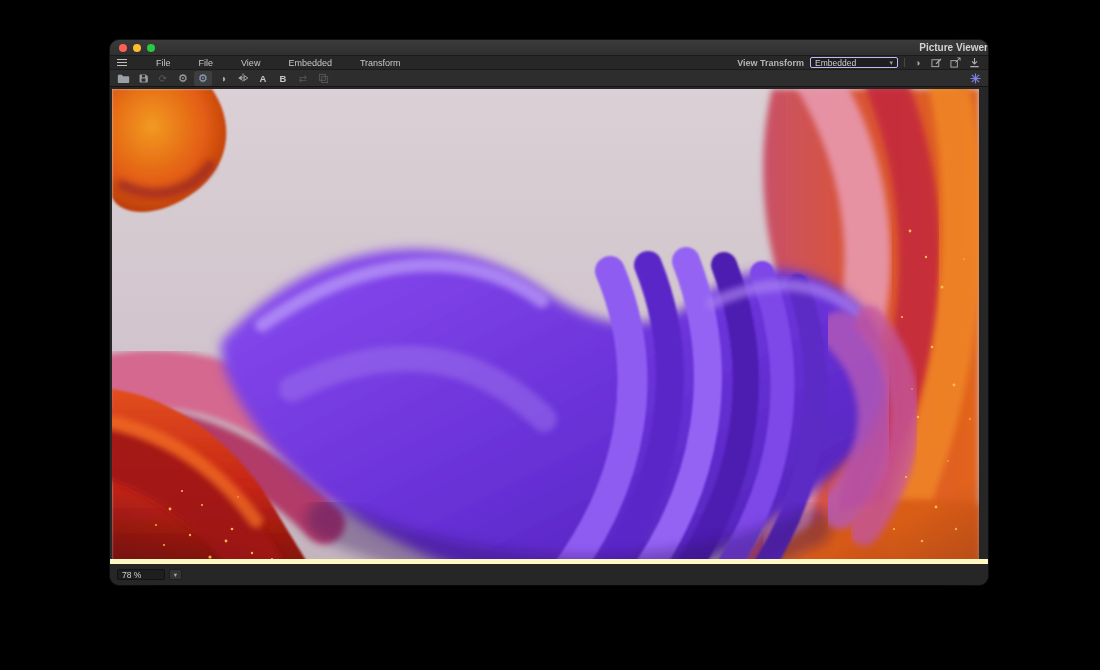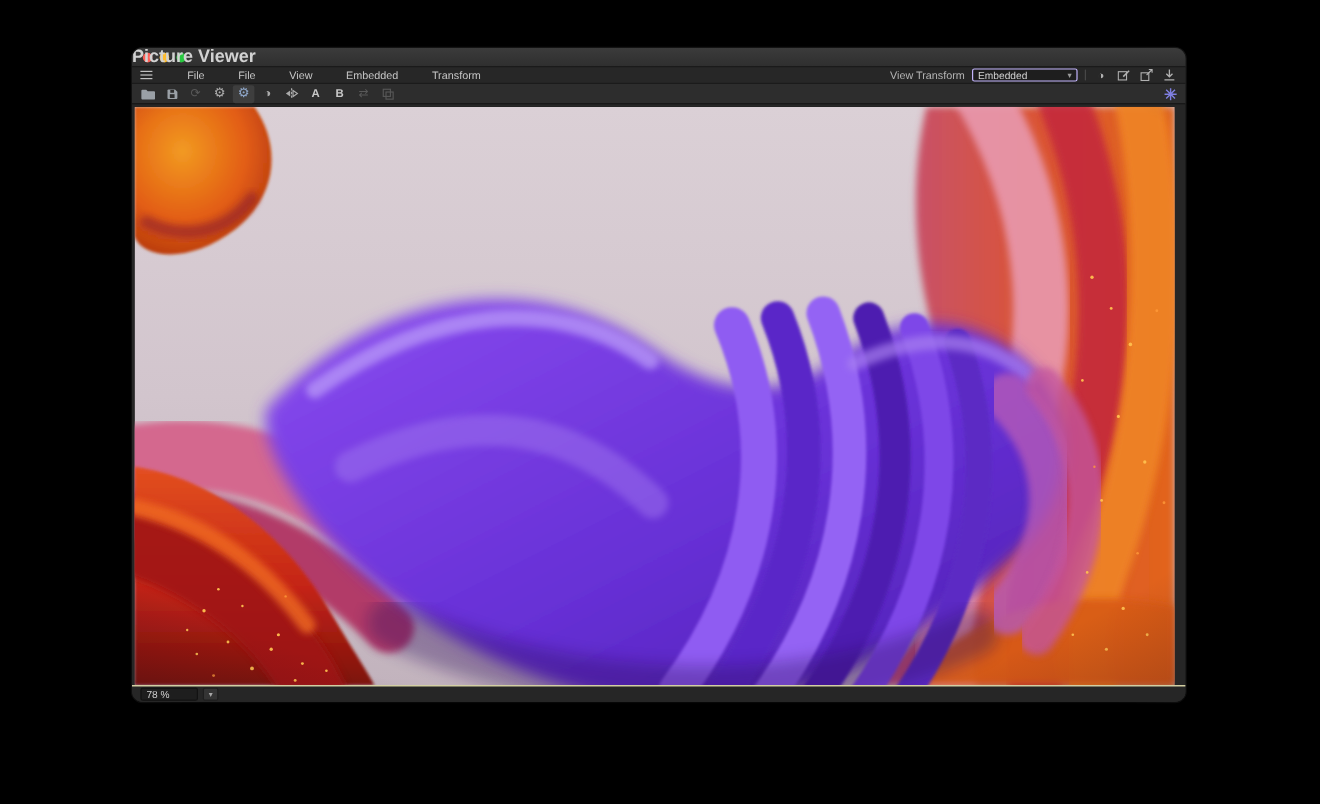--- a/index.html
+++ b/index.html
@@ -10,29 +10,29 @@
     position:absolute; left:110px; top:40px; width:878px; height:545px;
     background:#262626; border-radius:9px; overflow:hidden;
     box-shadow:0 30px 70px rgba(0,0,0,.85), 0 0 0 1px rgba(255,255,255,.09);
   }
 
   
   .titlebar { height:16px; background:linear-gradient(#3b3b3b,#2f2f2f); border-bottom:1px solid #1a1a1a;
     display:flex; align-items:center; position:relative; }
   .traffic { display:flex; gap:6px; padding-left:9px; }
   .tl { width:8px; height:8px; border-radius:50%; }
-  .title { position:absolute; left:0; right:0; text-align:left; font-size:15px; font-weight:bold; color:#d2d2d2; }
+  .title { position:absolute; left:0; right:0; text-align:right; font-size:10px; font-weight:bold; color:#d2d2d2; }
 
   
   .menubar { height:14px; background:#272727; border-bottom:1px solid #1b1b1b;
     display:flex; align-items:center; gap:28px; padding:0 7px; font-size:9px; color:#c6c6c6; }
   .hamburger { width:10px; height:1.5px; background:#c0c0c0; box-shadow:0 3px 0 #c0c0c0, 0 -3px 0 #c0c0c0; margin-right:1px; }
   .menu-item { cursor:default; }
   .menubar-right { margin-left:auto; display:flex; align-items:center; gap:6px; }
-  .vt-label { color:#b4b4b4; }
+  .vt-label { color:#b4b4b4;font-weight:bold; }
   .dropdown { background:#1e1e1e; border:1px solid #c4b5fd; border-radius:2px; height:11px; width:88px;
     display:flex; align-items:center; justify-content:space-between; padding:0 4px; font-size:8.5px; color:#d0d0d0; }
   .chev { font-size:7px; color:#9a9a9a; }
   .vsep { width:1px; height:9px; background:#474747; }
   .mi { width:13px; height:12px; display:flex; align-items:center; justify-content:center; color:#b0b0b0; font-size:9px; }
 
   
   .toolbar { height:17px; background:#2d2d2d; border-bottom:1px solid #141414;
     display:flex; align-items:center; gap:2px; padding:0 4px; }
   .tb { width:18px; height:15px; display:flex; align-items:center; justify-content:center;
@@ -41,21 +41,21 @@
   .tb.disabled { color:#585858; }
   .tb.letter { font-size:9.5px; font-weight:bold; color:#c8c8c8; }
   .tb .gear { font-size:11px; line-height:1; }
   .tb-right { margin-left:auto; }
 
   
   .viewport { position:absolute; left:2px; right:9px; top:49px; bottom:14px; background:#111; overflow:hidden; }
   .viewport svg { display:block; width:100%; height:100%; }
 
   
-  .statusbar { position:absolute; left:0; right:0; bottom:0; height:14px; background:#262626; border-top:1px solid #fef9c3;
+  .statusbar { position:absolute; left:0; right:0; bottom:0; height:26px; background:#262626; border-top:5px solid #fef9c3;
     display:flex; align-items:center; gap:4px; padding:0 7px; font-size:8.5px; color:#b2b2b2; }
   .zoombox { background:#1e1e1e; border:1px solid #121212; border-radius:2px; width:48px; height:11px;
     display:flex; align-items:center; padding:0 4px; color:#d0d0d0; }
   .zoomarrow { width:13px; height:11px; background:#343434; border:1px solid #1e1e1e; border-radius:2px;
     display:flex; align-items:center; justify-content:center; color:#a8a8a8; font-size:6.5px; }
   .statusinfo { margin-left:6px; white-space:nowrap; }
 
   svg.icon { display:block; }
 </style>
 </head>

